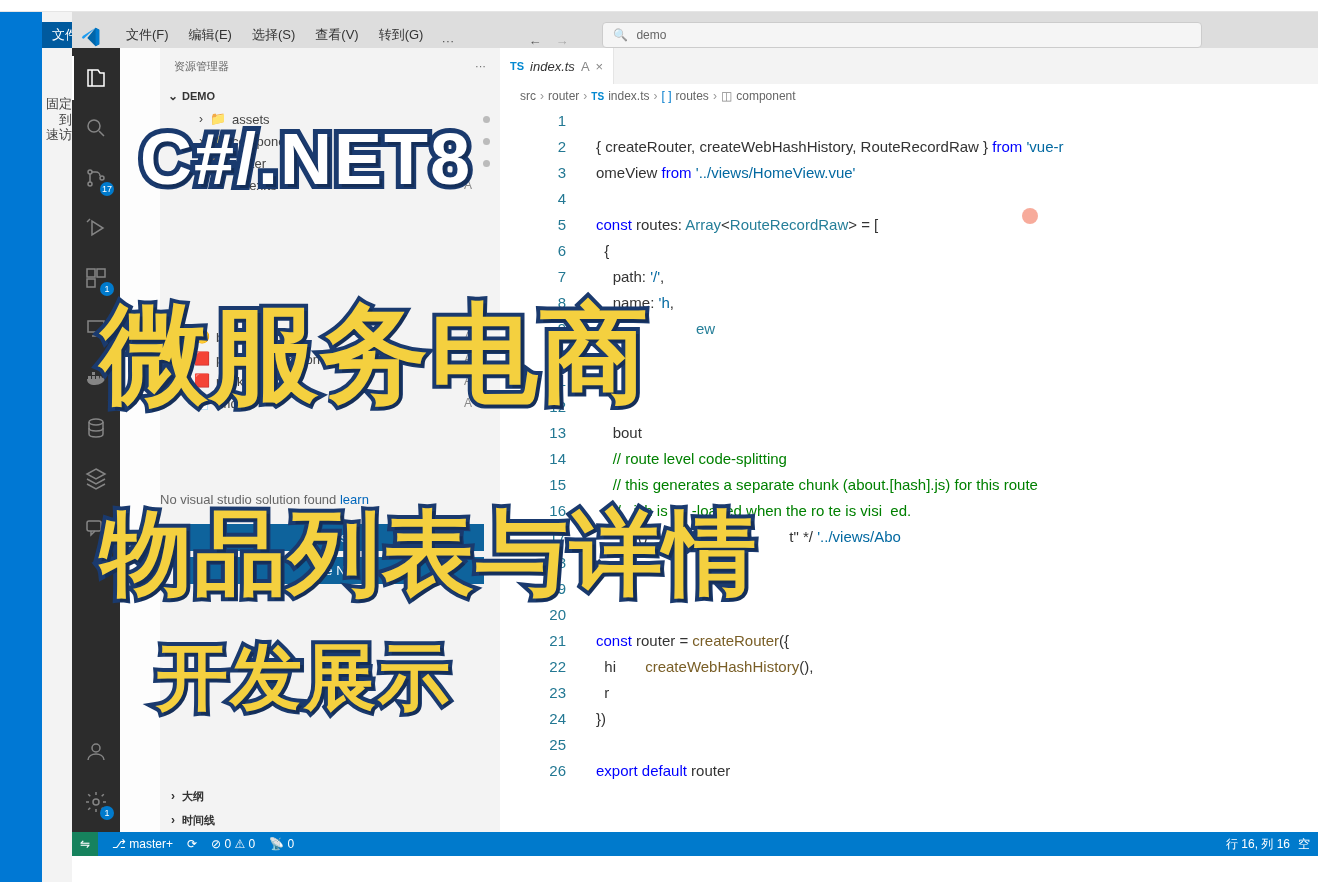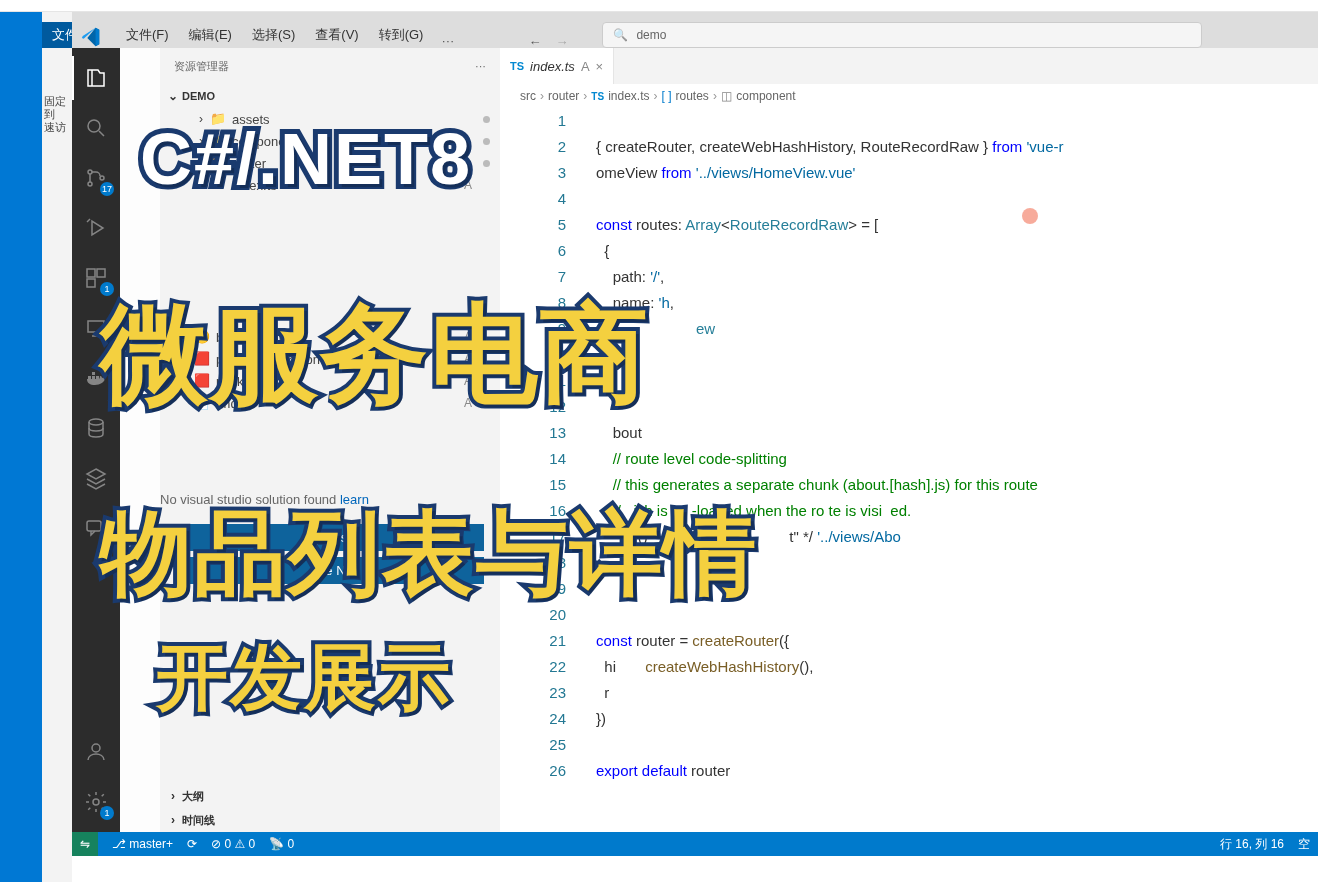--- a/index.html
+++ b/index.html
@@ -2,21 +2,21 @@
 <html><head>
 <meta charset="utf-8">
 <style>
 * { margin: 0; padding: 0; box-sizing: border-box; font-family: "Segoe UI", -apple-system, sans-serif; }
 body { width: 1318px; height: 882px; overflow: hidden; position: relative; background: #fff; }
 
 .win-titlebar { height: 12px; background: #fff; border-bottom: 1px solid #e5e5e5; display: flex; align-items: center; padding-left: 40px; font-size: 11px; color: #555; }
 .left-strip { position: absolute; left: 0; top: 12px; width: 42px; height: 870px; background: #0078d4; }
 .left-strip2 { position: absolute; left: 42px; top: 12px; width: 30px; height: 870px; background: #f3f3f3; }
 .file-tab { position: absolute; left: 42px; top: 22px; background: #005a9e; color: #fff; font-size: 13px; padding: 4px 10px; }
-.quick-label { position: absolute; left: 44px; top: 96px; font-size: 11px; color: #444; writing-mode: horizontal-tb; width: 28px; text-align: left; line-height: 1.2; font-family: Liberation Mono, monospace; }
+.quick-label { position: absolute; left: 44px; top: 96px; font-size: 13px; color: #444; writing-mode: horizontal-tb; width: 28px; text-align: right; line-height: 1.2; }
 
 .vscode { position: absolute; left: 72px; top: 12px; width: 1246px; height: 844px; background: #fdfdfd; display: flex; flex-direction: column; }
 .menubar { height: 36px; background: #dddddd; display: flex; align-items: flex-end; padding: 0 8px; gap: 4px; font-size: 13px; color: #333; }
 .vs-logo { width: 22px; height: 22px; margin-right: 12px; }
 .menu-item { padding: 4px 8px; cursor: pointer; }
 .menu-dots { margin-left: 6px; color: #555; }
 .nav-arrows { margin-left: 70px; display: flex; gap: 14px; color: #555; }
 .search-box { flex: 1; max-width: 600px; margin-left: 30px; height: 26px; background: #f5f5f5; border: 1px solid #ccc; border-radius: 4px; display: flex; align-items: center; padding: 0 10px; color: #666; font-size: 12px; }
 .search-box .si { margin-right: 8px; opacity: 0.6; }
 
@@ -57,21 +57,21 @@
 .code-body { flex: 1; white-space: pre; color: #333; padding-left: 4px; position: relative; }
 .kw { color: #0000ff; }
 .type { color: #267f99; }
 .str { color: #0369a1; }
 .fn { color: #795e26; }
 .cm { color: #008000; }
 .err-dot { position: absolute; width: 16px; height: 16px; background: #f48771; border-radius: 50%; right: 280px; top: 100px; opacity: 0.7; }
 
 .statusbar { height: 24px; background: #007acc; color: #fff; display: flex; align-items: center; font-size: 12px; padding: 0 8px; gap: 14px; }
 .statusbar .remote { background: #16825d; height: 24px; margin-left: -8px; padding: 0 8px; display: flex; align-items: center; }
-.statusbar .sb-right { margin-left: auto; display: flex; gap: 14px; }
+.statusbar .sb-right { margin-left: auto; display: flex; gap: 8px; }
 
 .ol-text { position: absolute; font-family: "Comic Sans MS", "Arial Rounded MT Bold", sans-serif; font-weight: 900; color: #f4d03f; -webkit-text-stroke: 8px #1a3a6e; paint-order: stroke fill; pointer-events: none; letter-spacing: 2px; text-shadow: 3px 3px 0 rgba(0,0,0,0.2); }
 .ol1 { left: 140px; top: 118px; font-size: 72px; color: #fff; -webkit-text-stroke: 10px #1a3a6e; }
 .ol2 { left: 100px; top: 282px; font-size: 108px; }
 .ol3 { left: 100px; top: 492px; font-size: 92px; }
 .ol4 { left: 156px; top: 630px; font-size: 72px; }
 </style>
 </head>
 <body>
 

